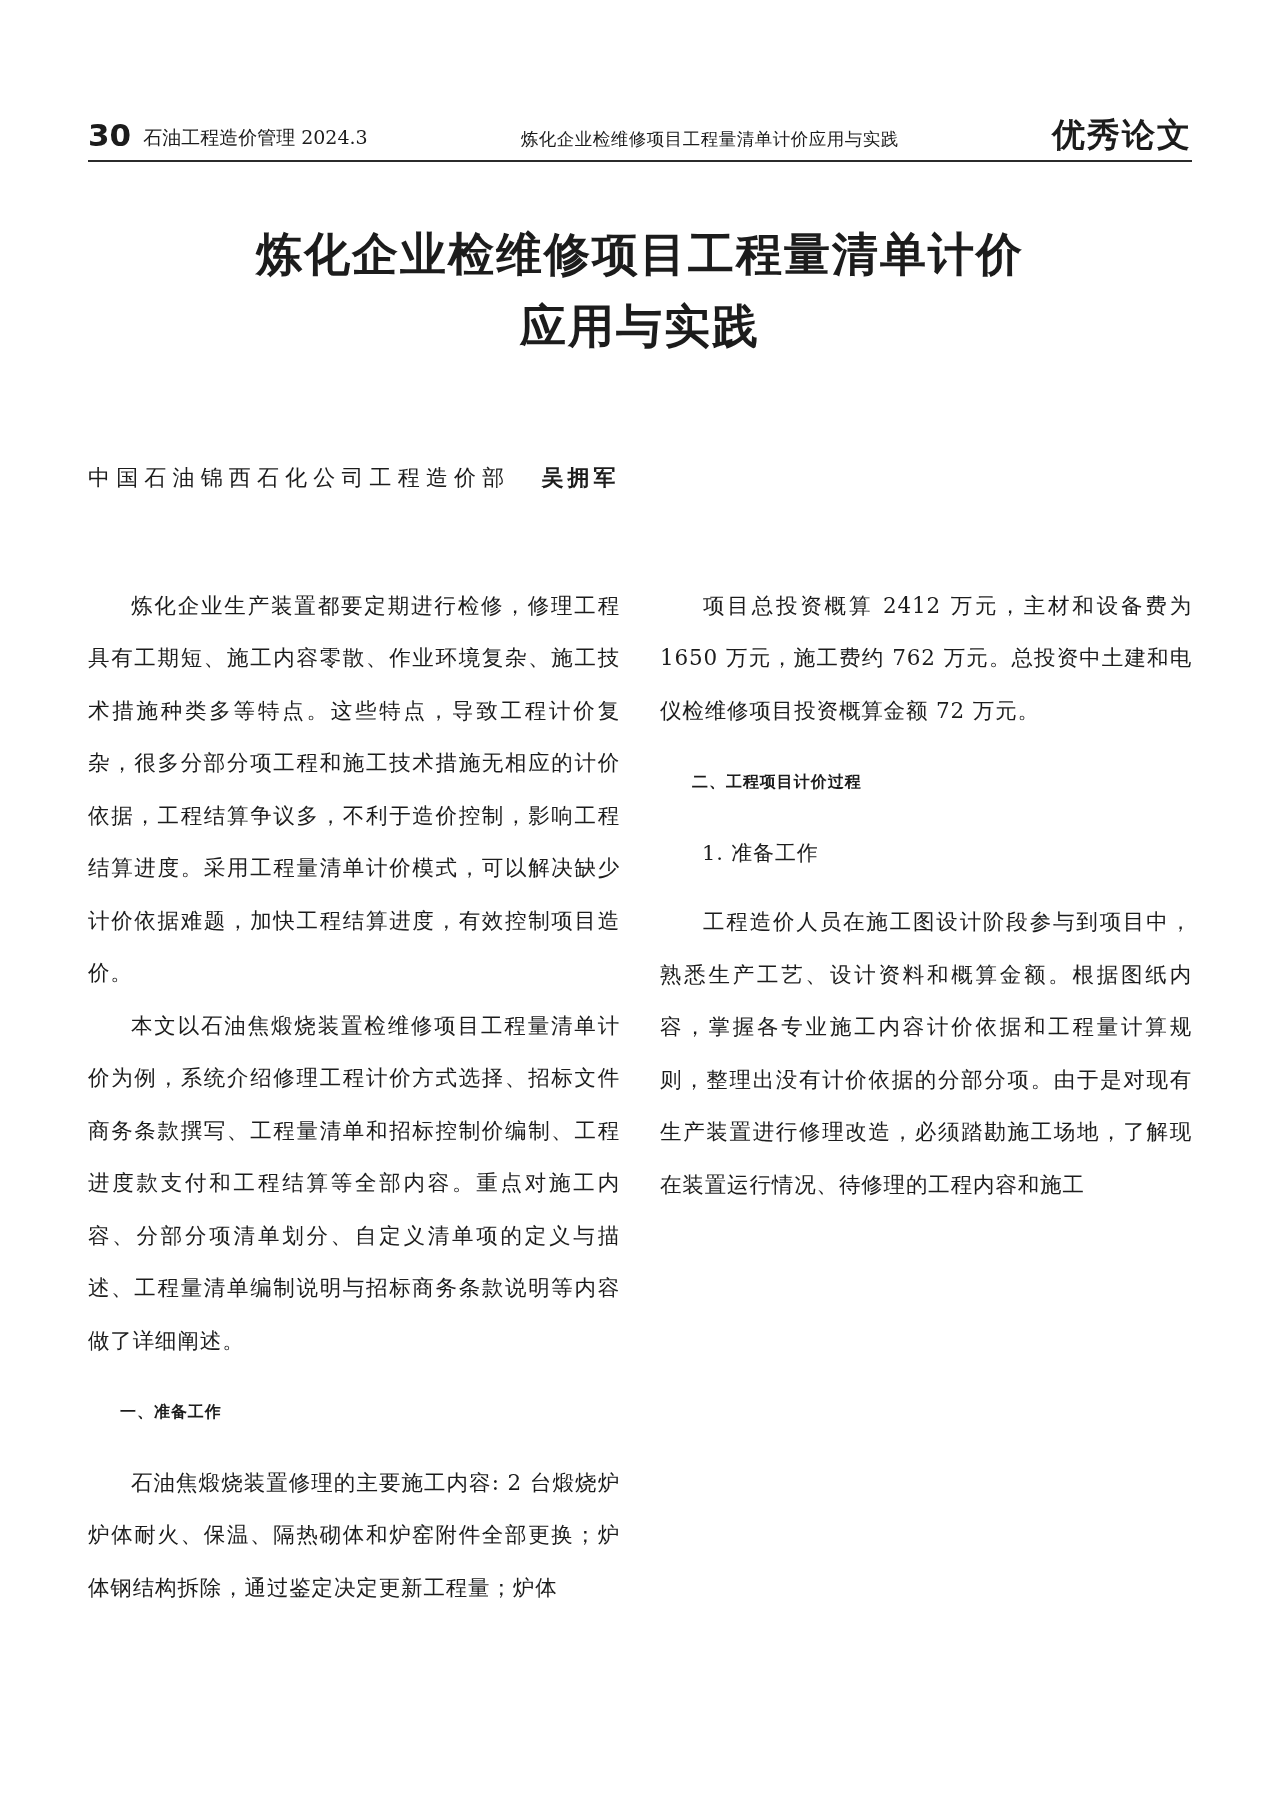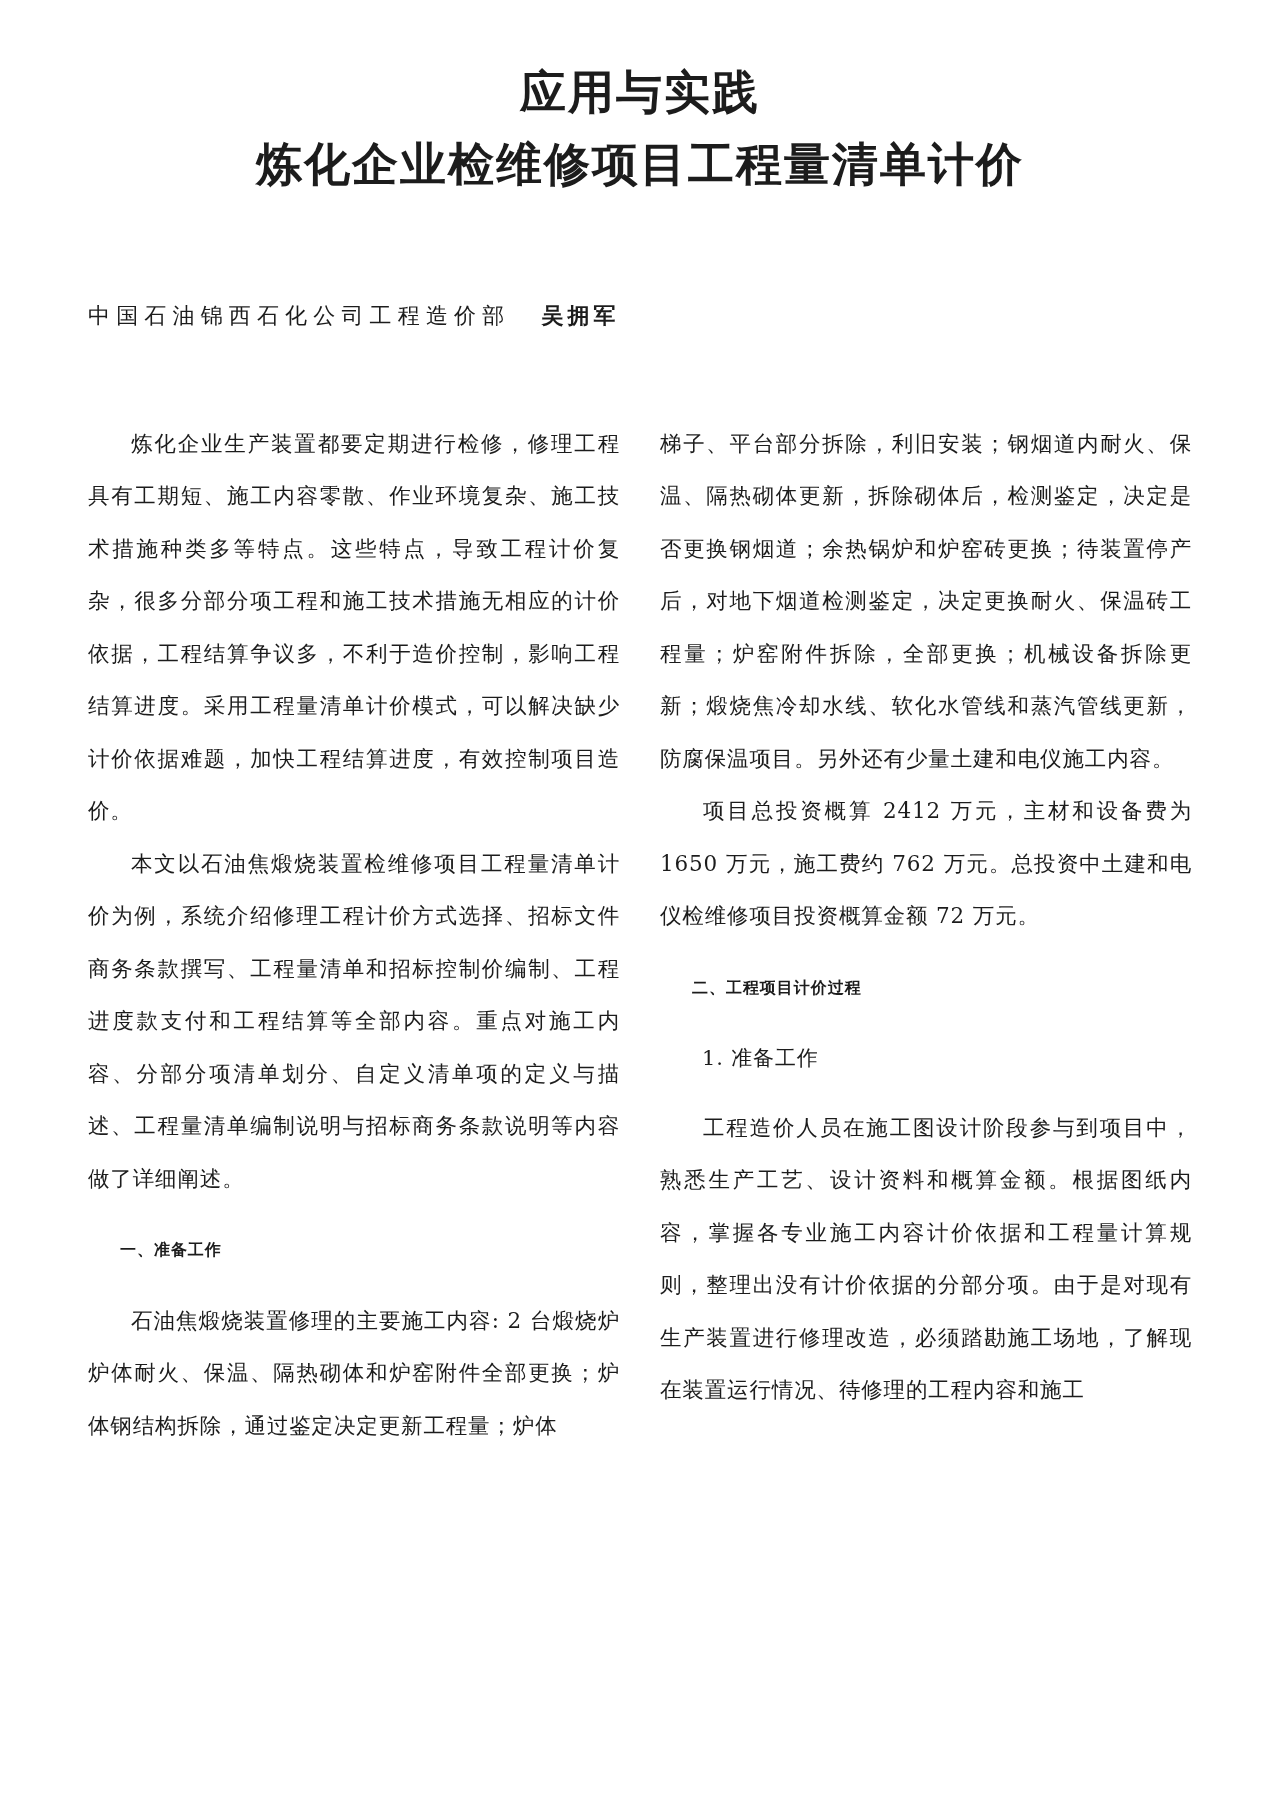--- a/index.html
+++ b/index.html
@@ -87,42 +87,49 @@
     line-height:52.5px;
     text-indent:2em;
     letter-spacing:.04em;
   }
 </style>
 </head>
 <body>
 
 <div class="page">
 
+  <div class="header">
+    <div class="header-left">
+      <span class="page-number">30</span>
+      <span class="journal-name">石油工程造价管理 2024.3</span>
+    </div>
+    <div class="running-title">炼化企业检维修项目工程量清单计价应用与实践</div>
+    <div class="header-badge">优秀论文</div>
+  </div>
 
   <div class="article-title">
+    <div>炼化企业检维修项目工程量清单计价</div>
     <div>应用与实践</div>
-    <div>炼化企业检维修项目工程量清单计价</div>
   </div>
 
   <div class="byline">
     <span class="affiliation">中国石油锦西石化公司工程造价部</span>
     <span class="author-name">吴拥军</span>
   </div>
 
   <div class="body-columns">
 
     <div class="col">
       <p class="indent">炼化企业生产装置都要定期进行检修，修理工程具有工期短、施工内容零散、作业环境复杂、施工技术措施种类多等特点。这些特点，导致工程计价复杂，很多分部分项工程和施工技术措施无相应的计价依据，工程结算争议多，不利于造价控制，影响工程结算进度。采用工程量清单计价模式，可以解决缺少计价依据难题，加快工程结算进度，有效控制项目造价。</p>
       <p class="indent">本文以石油焦煅烧装置检维修项目工程量清单计价为例，系统介绍修理工程计价方式选择、招标文件商务条款撰写、工程量清单和招标控制价编制、工程进度款支付和工程结算等全部内容。重点对施工内容、分部分项清单划分、自定义清单项的定义与描述、工程量清单编制说明与招标商务条款说明等内容做了详细阐述。</p>
       <div class="sec-heading">一、准备工作</div>
       <p class="indent">石油焦煅烧装置修理的主要施工内容: 2 台煅烧炉炉体耐火、保温、隔热砌体和炉窑附件全部更换；炉体钢结构拆除，通过鉴定决定更新工程量；炉体</p>
     </div>
 
     <div class="col">
-      <p class="noindent">梯子、平台部分拆除，利旧安装；钢烟道内耐火、保温、隔热砌体更新，拆除砌体后，检测鉴定，决定是否更换钢烟道；余热锅炉和炉窑砖更换；待装置停产后，对地下烟道检测鉴定，决定更换耐火、保温砖工程量；炉窑附件拆除，全部更换；机械设备拆除更新；煅烧焦冷却水线、软化水管线和蒸汽管线更新，防腐保温项目。另外还有少量土建和电仪施工内容。</p>
       <p class="indent">项目总投资概算 2412 万元，主材和设备费为 1650 万元，施工费约 762 万元。总投资中土建和电仪检维修项目投资概算金额 72 万元。</p>
       <div class="sec-heading">二、工程项目计价过程</div>
       <div class="sub-heading">1. 准备工作</div>
       <p class="indent">工程造价人员在施工图设计阶段参与到项目中，熟悉生产工艺、设计资料和概算金额。根据图纸内容，掌握各专业施工内容计价依据和工程量计算规则，整理出没有计价依据的分部分项。由于是对现有生产装置进行修理改造，必须踏勘施工场地，了解现在装置运行情况、待修理的工程内容和施工</p>
     </div>
 
   </div>
 
 </div>
 

